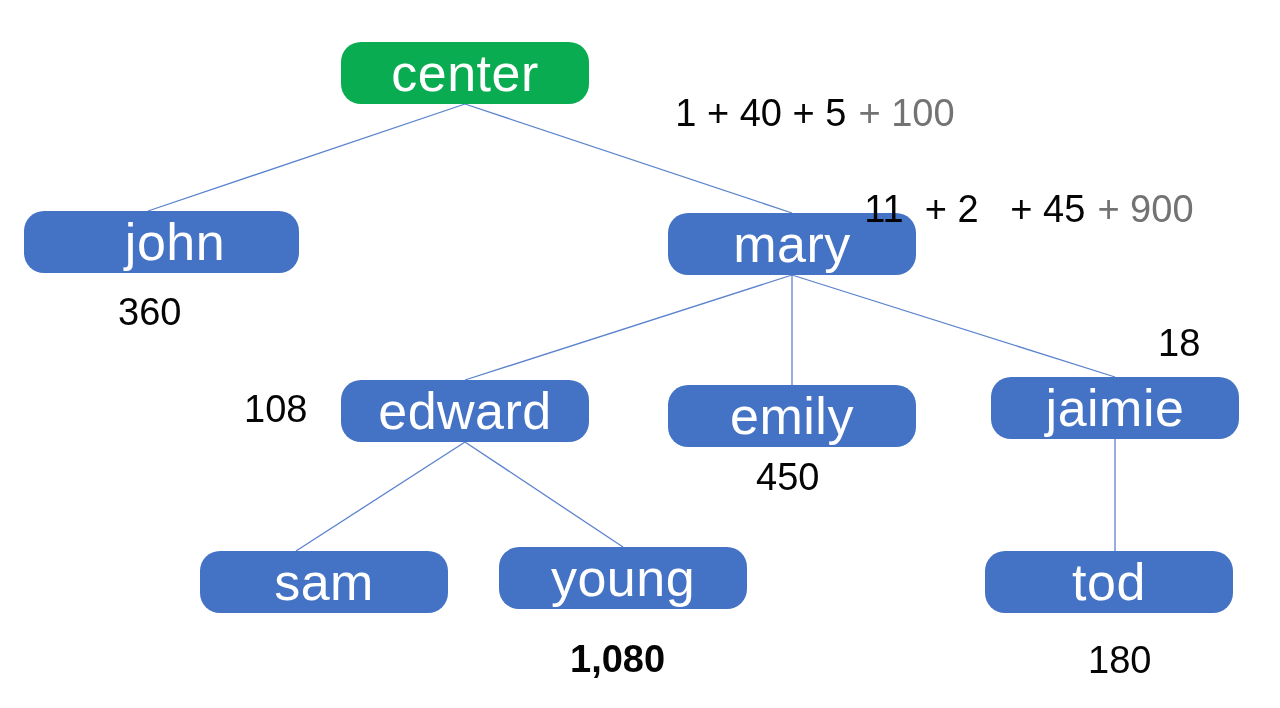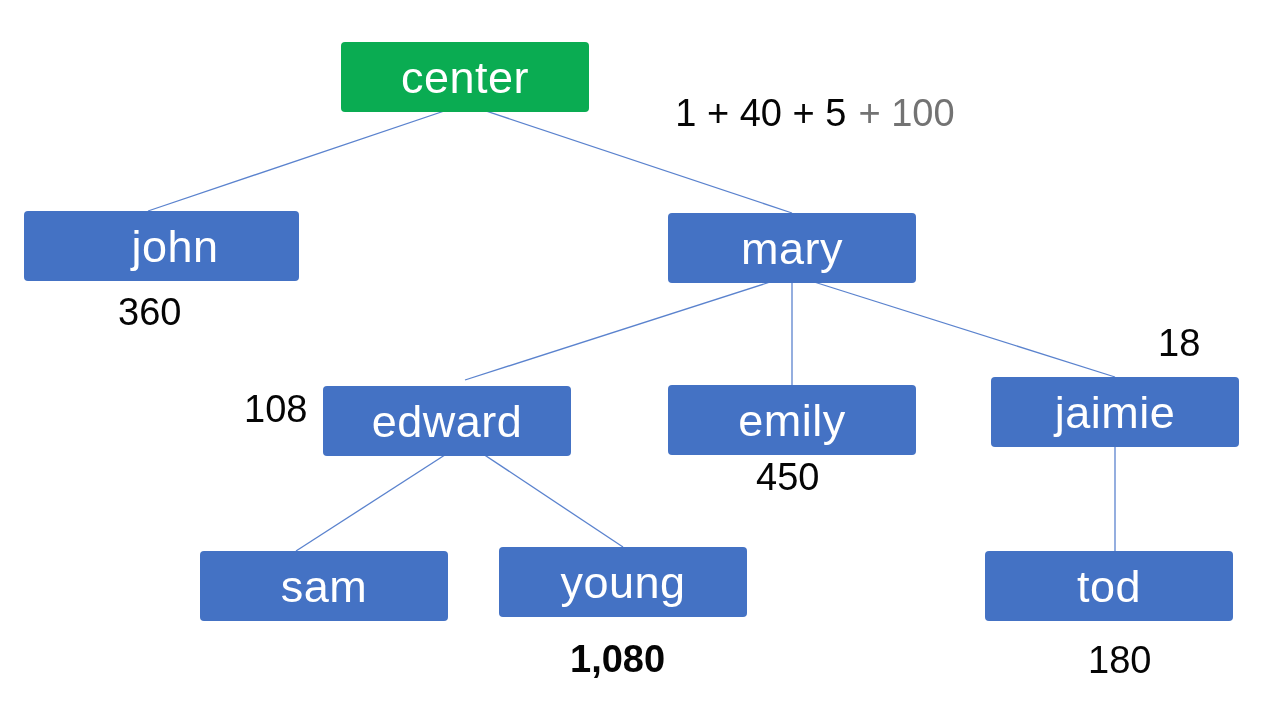--- a/index.html
+++ b/index.html
@@ -12,25 +12,25 @@
   }
   .connectors{
     position:absolute;left:0;top:0;width:1280px;height:708px;
   }
   .connectors line{
     stroke:#5b83ce;
     stroke-width:1.3;
   }
   .node{
     position:absolute;
-    width:248px;height:70px;
-    border-radius:4px;
+    width:248px;height:62px;
+    border-radius:20px;
     display:flex;align-items:center;justify-content:center;
     color:#ffffff;
-    font-size:45px;
+    font-size:52px;
     line-height:1;
     letter-spacing:0.5px;
   }
   .node.blue{background:#4472c4;}
   .node.green{background:#0aac52;}
   .val{
     position:absolute;
     font-size:38px;
     color:#050505;
     line-height:1;
@@ -61,29 +61,32 @@
     <line x1="792" y1="275" x2="792" y2="385"></line>
     <line x1="792" y1="275" x2="1115" y2="377"></line>
     <line x1="465" y1="442" x2="296" y2="551"></line>
     <line x1="465" y1="442" x2="623" y2="547"></line>
     <line x1="1115" y1="439" x2="1115" y2="551"></line>
   </svg>
 
   <div class="node green" style="left:341px;top:42px;">center</div>
   <div class="node blue" style="left:24px;top:211px;padding-left:27px;">john</div>
   <div class="node blue" style="left:668px;top:213px;">mary</div>
-  <div class="node blue" style="left:323px;top:380px;margin-top:6px;">edward</div>
+  <div class="node blue" style="left:341px;top:380px;">edward</div>
   <div class="node blue" style="left:668px;top:385px;">emily</div>
   <div class="node blue" style="left:991px;top:377px;">jaimie</div>
   <div class="node blue" style="left:172px;top:551px;margin-left:28px;">sam</div>
   <div class="node blue" style="left:499px;top:547px;">young</div>
   <div class="node blue" style="left:985px;top:551px;">tod</div>
 
   <div class="expr" style="left:633px;top:56px;">
     <span>1 + 40 + 5</span><span class="hl">+ 100</span>
+  </div>
+  <div class="expr" style="left:822px;top:152px;">
+    <span>11  + 2   + 45</span><span class="hl">+ 900</span>
   </div>
 
   <div class="val" style="left:118px;top:293px;">360</div>
   <div class="val" style="left:244px;top:390px;">108</div>
   <div class="val" style="left:756px;top:458px;">450</div>
   <div class="val" style="left:1158px;top:324px;">18</div>
   <div class="val" style="left:570px;top:640px;font-weight:bold;">1,080</div>
   <div class="val" style="left:1088px;top:641px;">180</div>
 
 </div>

